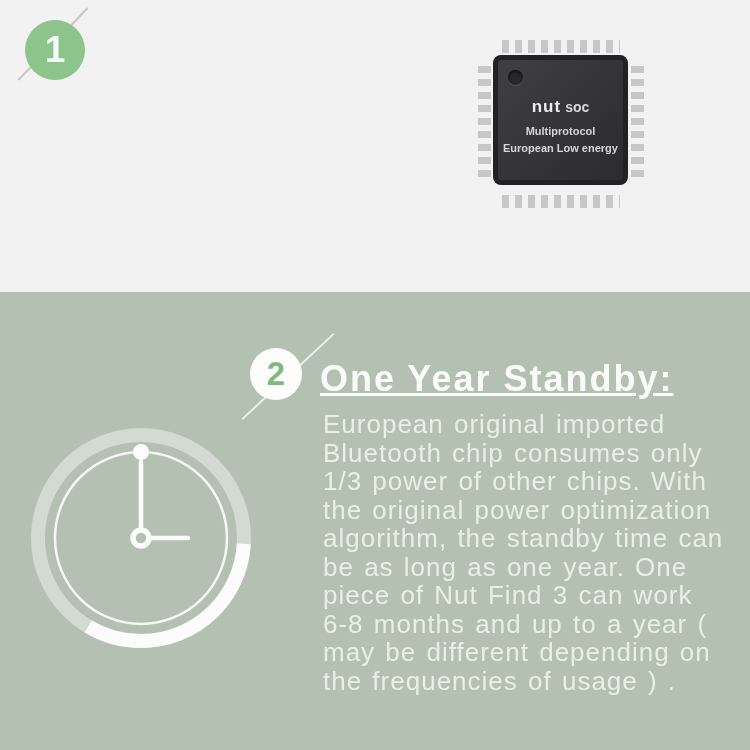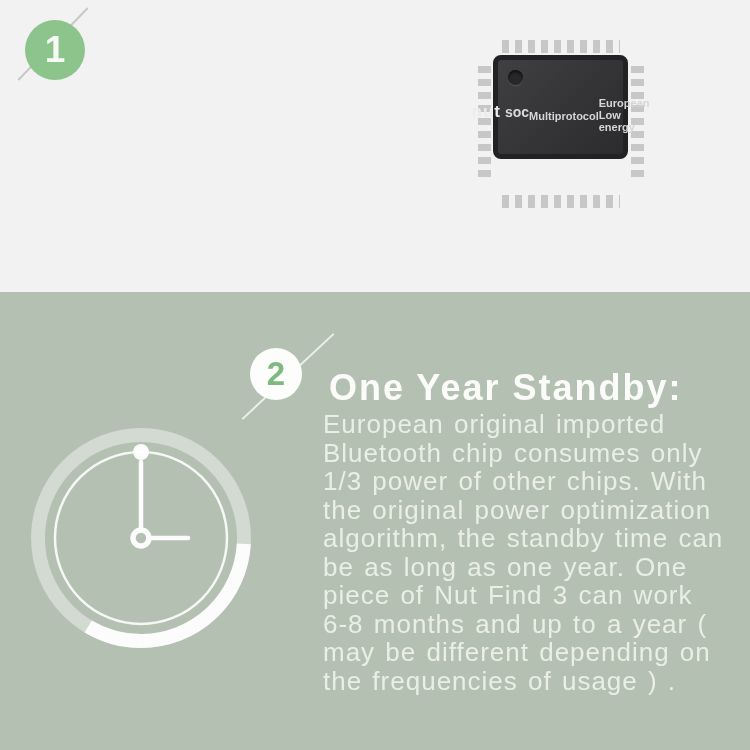--- a/index.html
+++ b/index.html
@@ -17,38 +17,38 @@
 
   
   .chip{position:absolute;left:476px;top:40px;width:170px;height:168px;}
   .pins{position:absolute;}
   .pins-h{left:26px;width:118px;height:13px;background:repeating-linear-gradient(to right,#c7c7c7 0 7px,transparent 7px 13px);}
   .pins-top{top:0;}
   .pins-bottom{top:155px;}
   .pins-v{top:26px;height:116px;width:13px;background:repeating-linear-gradient(to bottom,#c7c7c7 0 7px,transparent 7px 13px);}
   .pins-left{left:2px;}
   .pins-right{left:155px;}
-  .chip-body{position:absolute;left:17px;top:15px;width:135px;height:104px;box-sizing:border-box;
+  .chip-body{position:absolute;left:17px;top:15px;width:135px;height:130px;box-sizing:border-box;
     background:linear-gradient(135deg,#404043 0%,#343437 55%,#2c2c2f 100%);
     border:5px solid #222224;border-radius:8px;
-    display:flex;flex-direction:row;align-items:center;justify-content:center;padding-top:10px;}
+    display:flex;flex-direction:column;align-items:center;justify-content:center;padding-top:10px;}
   .dimple{position:absolute;left:10px;top:10px;width:15px;height:15px;border-radius:50%;
     background:#28282b;box-shadow:inset 0 2px 3px rgba(0,0,0,0.65),0 1px 1px rgba(255,255,255,0.14);}
   .chip-brand{display:flex;align-items:baseline;gap:4px;color:#ececec;}
   .chip-brand .b1{font-size:17px;font-weight:800;letter-spacing:1px;}
   .chip-brand .b2{font-size:14px;font-weight:600;color:#d9d9d9;}
   .chip-line{color:#d6d6d6;font-weight:700;}
   .chip-line1{font-size:11px;margin-top:8px;}
   .chip-line2{font-size:11px;margin-top:5px;}
 
   
   .section2{position:absolute;left:0;top:292px;width:750px;height:458px;background:#b4c1b2;}
   .slash2{left:287px;top:22px;height:125px;background:rgba(255,255,255,0.75);transform:rotate(47deg);}
   .badge2{left:250px;top:56px;width:52px;height:52px;background:#fdfdfc;color:#7eb97e;font-size:33px;}
-  .title2{position:absolute;left:312px;top:58px;margin:17px;font-size:36px;font-weight:700;color:#fbfcfa;letter-spacing:2px;white-space:pre;}
+  .title2{position:absolute;left:312px;top:58px;margin:8px;font-size:36px;font-weight:700;color:#fbfcfa;letter-spacing:2px;white-space:pre;text-decoration:underline;}
   .body2{position:absolute;left:307px;top:102px;margin:16px;font-size:26px;line-height:28.5px;color:#e9efe7;letter-spacing:1px;word-spacing:2px;white-space:pre;}
   .clock-svg{position:absolute;left:21px;top:126px;}
 </style>
 </head>
 <body>
 
 <div class="canvas">
 
   <section class="section1">
     <div class="slash slash1"></div>

